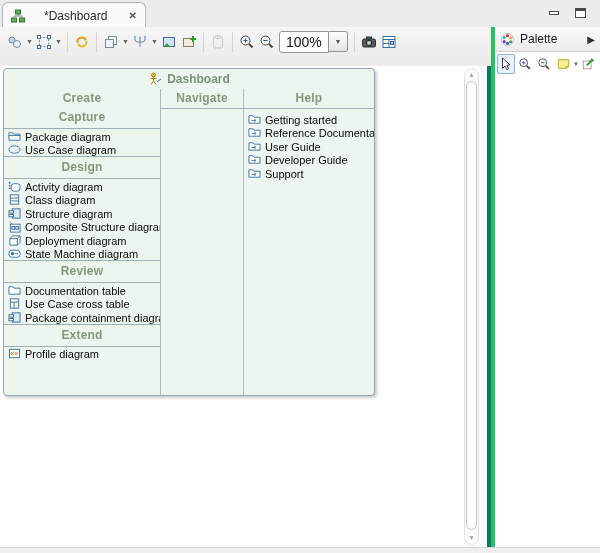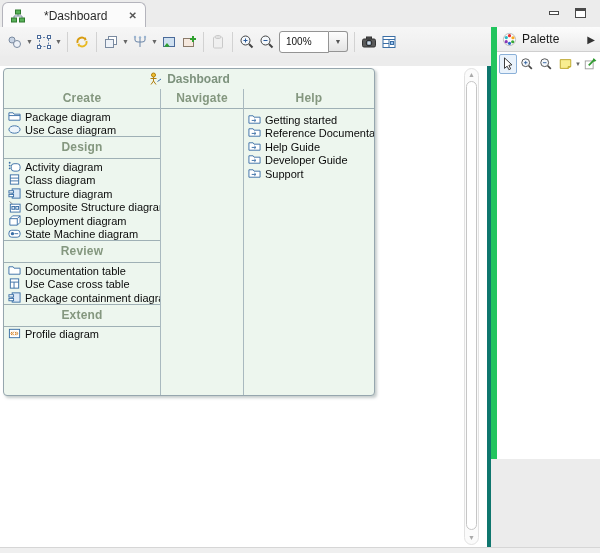--- a/index.html
+++ b/index.html
@@ -33,32 +33,32 @@
     position:absolute; top:27px; left:0; width:491px; height:29px;
     background:linear-gradient(#f6f6f6,#ededed);
     display:flex; align-items:center; padding:0 5px;
   }
   .tbtn { height:22px; min-width:20px; display:flex; align-items:center; justify-content:center; border-radius:3px; }
   .dd { width:9px; font-size:7px; color:#666; text-align:center; }
   .sep { width:1px; height:20px; background:#d2d2d2; margin:0 4px; }
   .combo { display:flex; align-items:center; margin:0 2px; }
   .combo-box {
     width:50px; height:22px; background:#fff; border:1px solid #949494;
-    border-radius:3px 0 0 3px; font-size:10px; display:flex; align-items:center; padding:0 6px; color:#111;
+    border-radius:3px 0 0 3px; font-size:14px; display:flex; align-items:center; padding:0 6px; color:#111;
   }
   .combo-btn {
     width:19px; height:21px; border:1px solid #949494; border-left:none;
     border-radius:0 3px 3px 0; background:linear-gradient(#fdfdfd,#e4e4e4);
     display:flex; align-items:center; justify-content:center; font-size:7px; color:#555;
   }
 
   
   .palette {
-    position:absolute; left:491px; top:27px; width:109px; height:432px;
-    background:#ffffff; border-left:6px solid #22c55e;
+    position:absolute; left:491px; top:27px; width:109px; height:520px;
+    background:#ffffff; border-left:4px solid #22c55e;
   }
   .palette-header {
     height:25px; background:linear-gradient(#fcfcfc,#ebebeb);
     border-bottom:1px solid #cfcfcf;
     display:flex; align-items:center; gap:5px; padding:0 5px;
     font-size:12px; color:#1a1a1a;
   }
   .palette-arrow { margin-left:auto; font-size:10px; color:#333; }
   .palette-tools { height:24px; display:flex; align-items:center; padding:0 2px; gap:1px; }
   .ptool { height:20px; min-width:18px; display:flex; align-items:center; justify-content:center; border-radius:2px; }
@@ -306,20 +306,21 @@
         <path d="M9.5 9.5 L13 7" stroke="#3a6ea5"></path>
       </svg>
       <span>Dashboard</span>
     </div>
 
     <div class="db-cols">
 
       <div class="col col-create">
         <div class="col-h">Create</div>
 
+        <div class="sec-h">Capture</div>
         <hr class="rule">
         <div class="item">
           <svg width="13" height="13" viewBox="0 0 14 14">
             <path d="M1 11 V3 H5.5 L6.5 4.5 H13 V11 Z" fill="#fff" stroke="#3a6ea5"></path>
             <path d="M1 6 h12" stroke="#3a6ea5"></path>
           </svg>
           <span>Package diagram</span>
         </div>
         <div class="item">
           <svg width="13" height="13" viewBox="0 0 14 14">
@@ -439,21 +440,21 @@
             <path d="M1 11 V3 H5.5 L6.5 4.5 H13 V11 Z" fill="#fff" stroke="#3a6ea5"></path>
             <path d="M4 8 h4 M6.8 6.5 L8.6 8 L6.8 9.5" stroke="#3a6ea5" fill="none"></path>
           </svg>
           <span>Reference Documentation</span>
         </div>
         <div class="item">
           <svg width="13" height="13" viewBox="0 0 14 14">
             <path d="M1 11 V3 H5.5 L6.5 4.5 H13 V11 Z" fill="#fff" stroke="#3a6ea5"></path>
             <path d="M4 8 h4 M6.8 6.5 L8.6 8 L6.8 9.5" stroke="#3a6ea5" fill="none"></path>
           </svg>
-          <span>Help Guide</span>
+          <span>User Guide</span>
         </div>
         <div class="item">
           <svg width="13" height="13" viewBox="0 0 14 14">
             <path d="M1 11 V3 H5.5 L6.5 4.5 H13 V11 Z" fill="#fff" stroke="#3a6ea5"></path>
             <path d="M4 8 h4 M6.8 6.5 L8.6 8 L6.8 9.5" stroke="#3a6ea5" fill="none"></path>
           </svg>
           <span>Developer Guide</span>
         </div>
         <div class="item">
           <svg width="13" height="13" viewBox="0 0 14 14">

